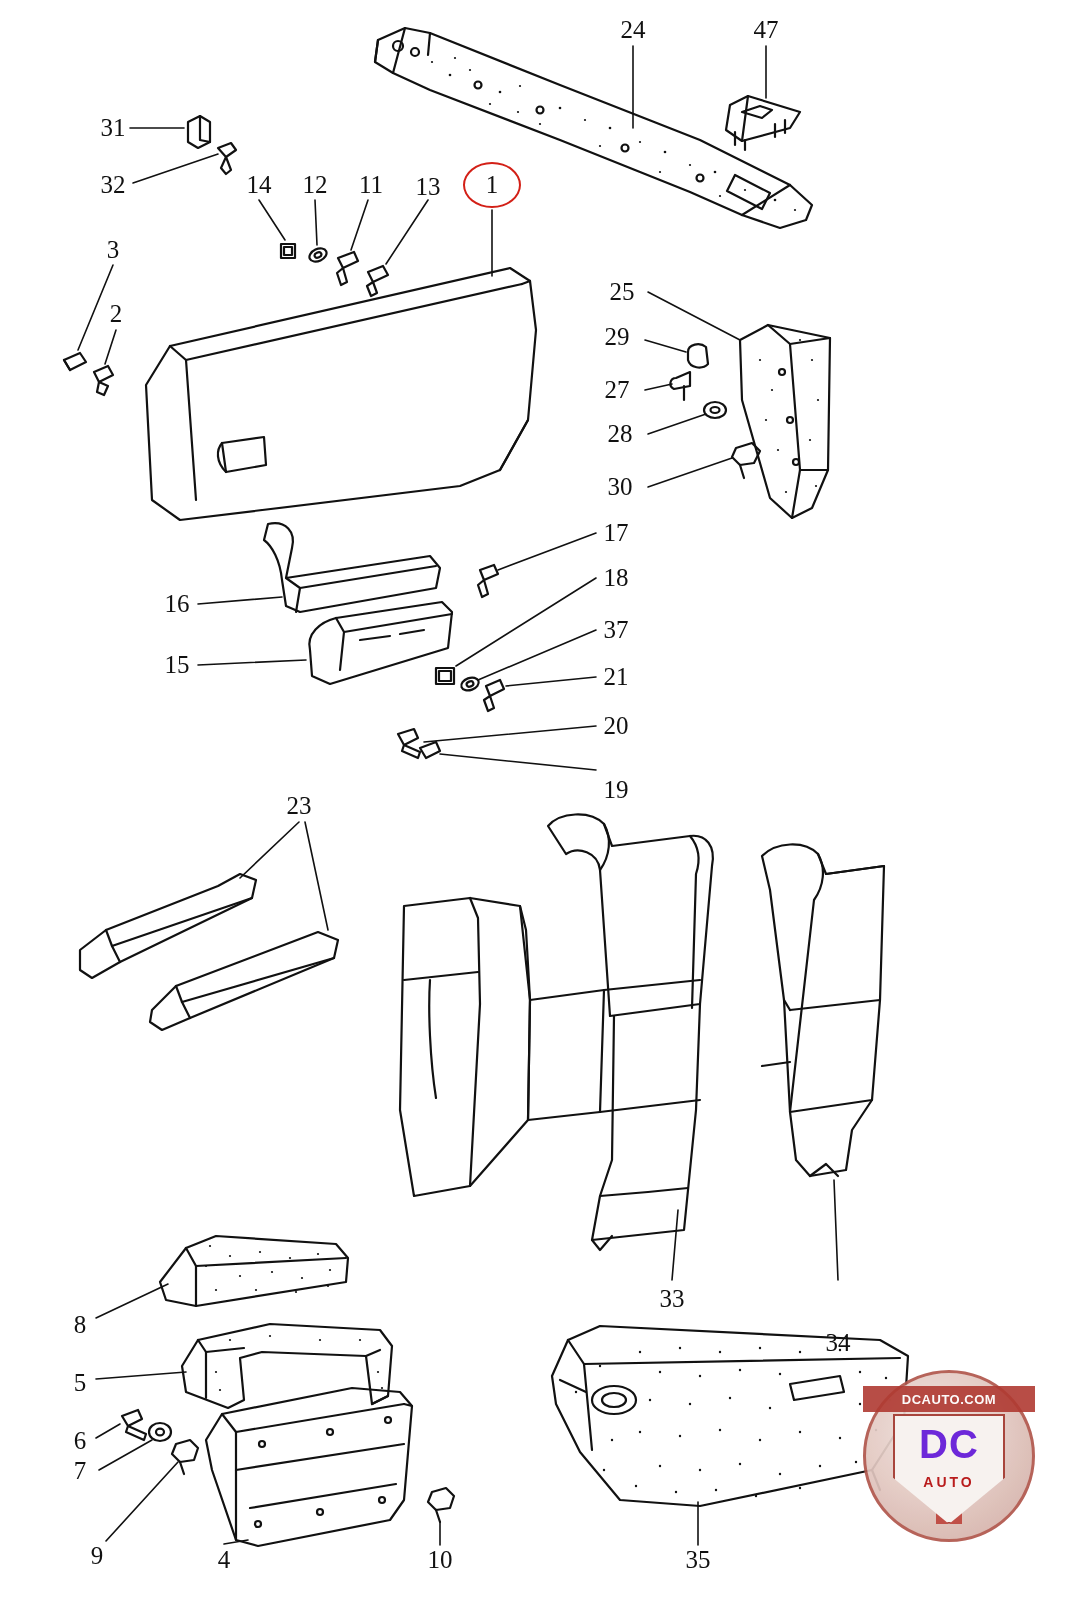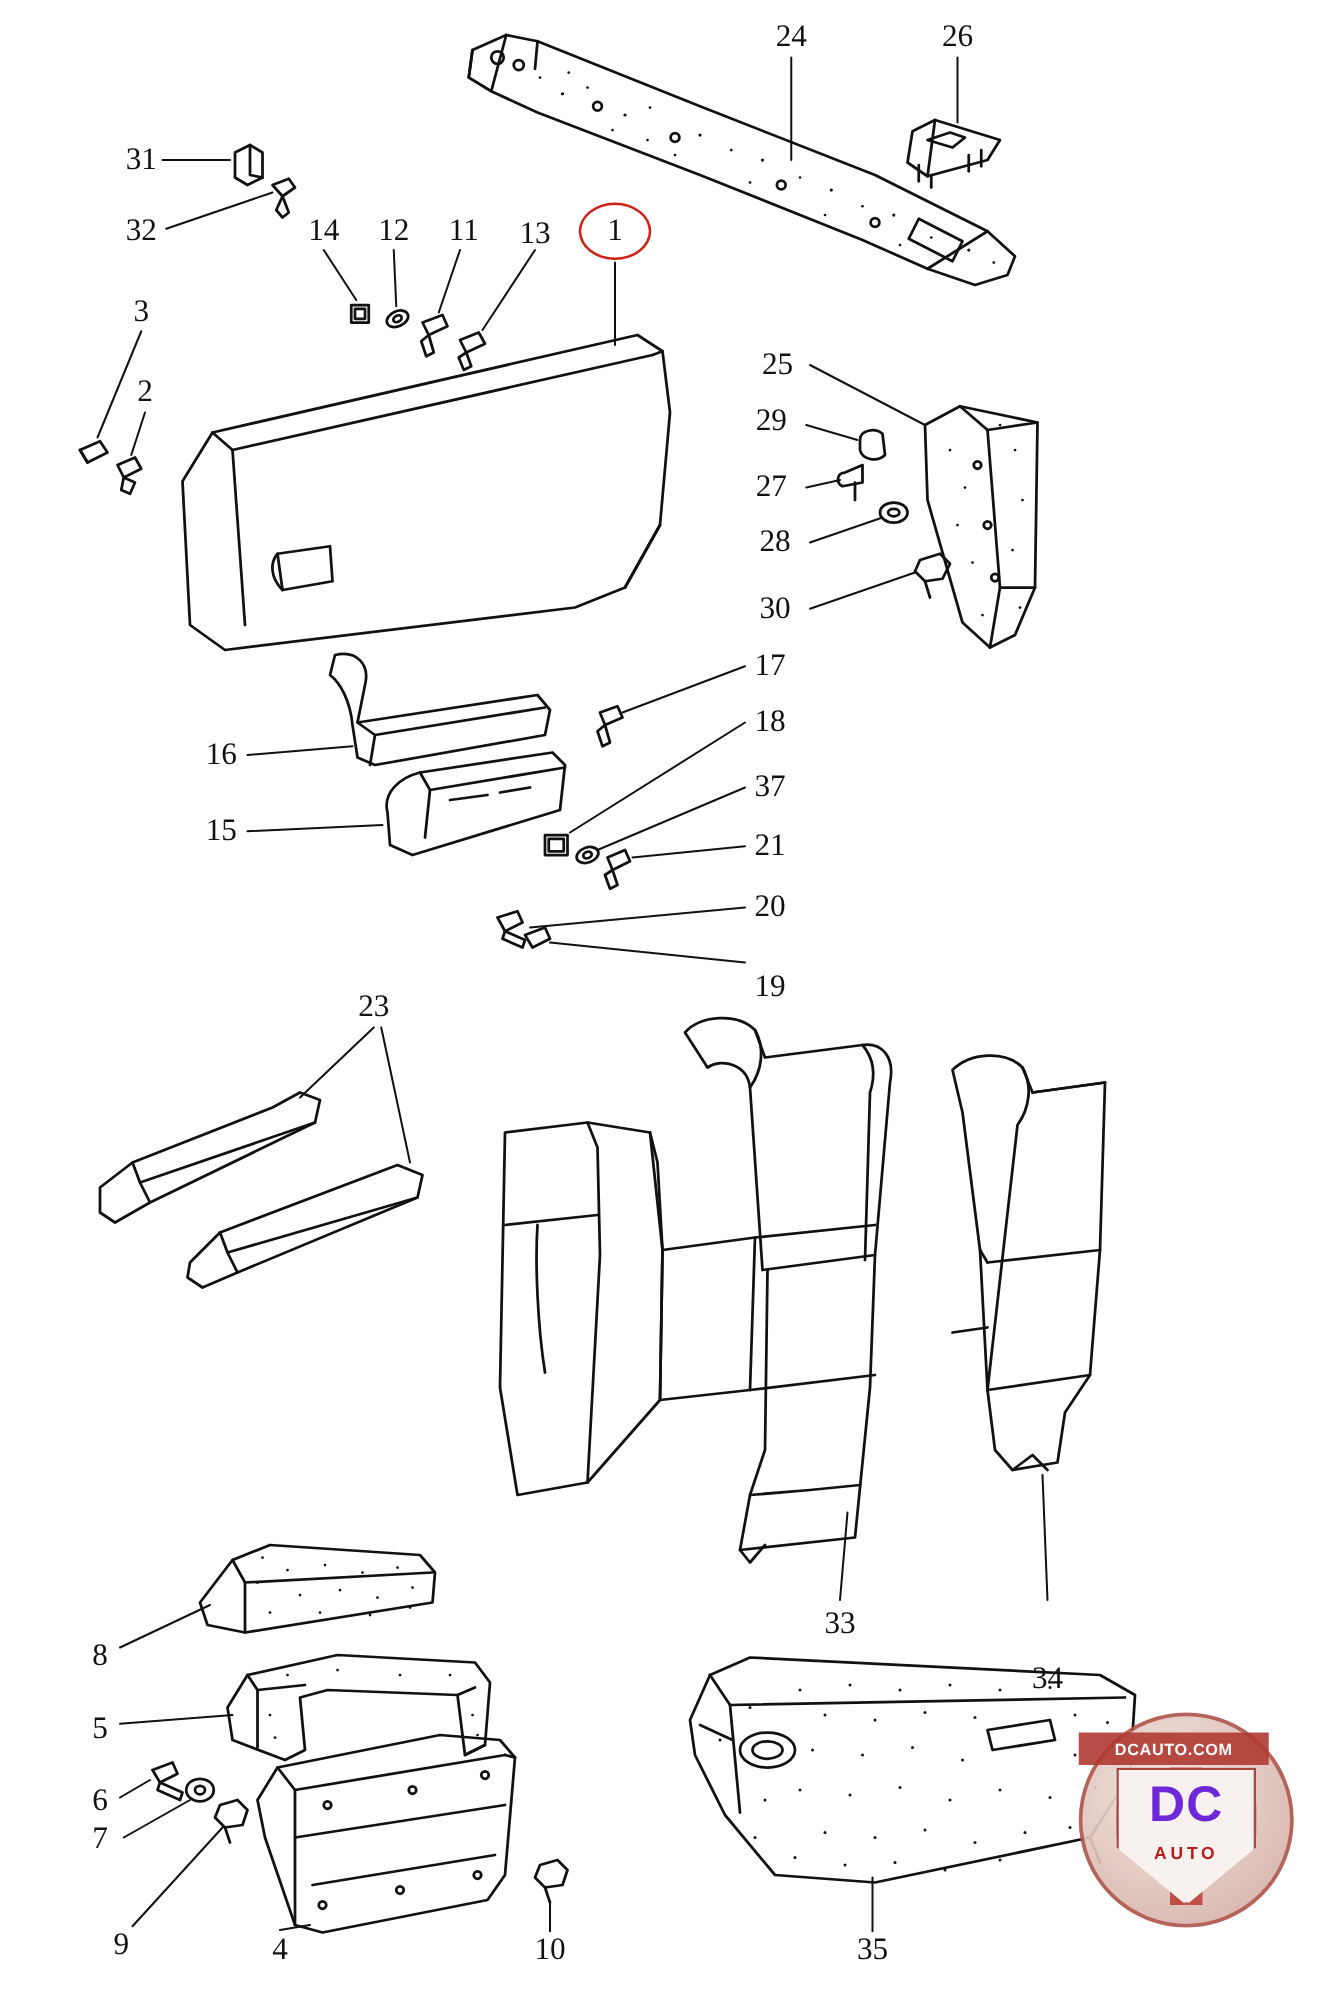--- a/index.html
+++ b/index.html
@@ -33,21 +33,21 @@
   }
   #watermark .wm-circle{
     position:absolute;left:0;top:0;width:172px;height:172px;border-radius:50%;
     background:radial-gradient(circle at 40% 35%, #f0e2dc 0%, #e3c9c2 45%, #cfa79e 100%);
     opacity:.92;
     border:3px solid #b0564c;
     box-sizing:border-box;
     overflow:hidden;
   }
   #watermark .wm-band{
-    position:absolute;left:0;top:16px;width:152px;height:26px;
+    position:absolute;left:0;top:16px;width:172px;height:26px;
     background:#b03a32;opacity:.9;
     display:flex;align-items:center;justify-content:center;
   }
   #watermark .wm-band span{
     color:#fff;font-family:"Liberation Sans", sans-serif;font-size:13px;font-weight:bold;letter-spacing:.5px;
   }
   #watermark .wm-shield{
     position:absolute;left:30px;top:44px;width:112px;height:110px;
     background:#f7f2ef;
     clip-path:polygon(0% 0%, 100% 0%, 100% 58%, 50% 100%, 0% 58%);
@@ -452,21 +452,21 @@
   <div class="callout-circle" style="left:492px;top:185px;"></div>
 
   <div class="num" style="left:113px;top:128px;">31</div>
   <div class="num" style="left:113px;top:185px;">32</div>
   <div class="num" style="left:259px;top:185px;">14</div>
   <div class="num" style="left:315px;top:185px;">12</div>
   <div class="num" style="left:371px;top:185px;">11</div>
   <div class="num" style="left:428px;top:187px;">13</div>
   <div class="num" style="left:492px;top:185px;">1</div>
   <div class="num" style="left:633px;top:30px;">24</div>
-  <div class="num" style="left:766px;top:30px;">26</div>
+  <div class="num" style="left:766px;top:30px;">47</div>
   <div class="num" style="left:113px;top:250px;">3</div>
   <div class="num" style="left:116px;top:314px;">2</div>
   <div class="num" style="left:622px;top:292px;">25</div>
   <div class="num" style="left:617px;top:337px;">29</div>
   <div class="num" style="left:617px;top:390px;">27</div>
   <div class="num" style="left:620px;top:434px;">28</div>
   <div class="num" style="left:620px;top:487px;">30</div>
   <div class="num" style="left:616px;top:533px;">17</div>
   <div class="num" style="left:616px;top:578px;">18</div>
   <div class="num" style="left:616px;top:630px;">37</div>

